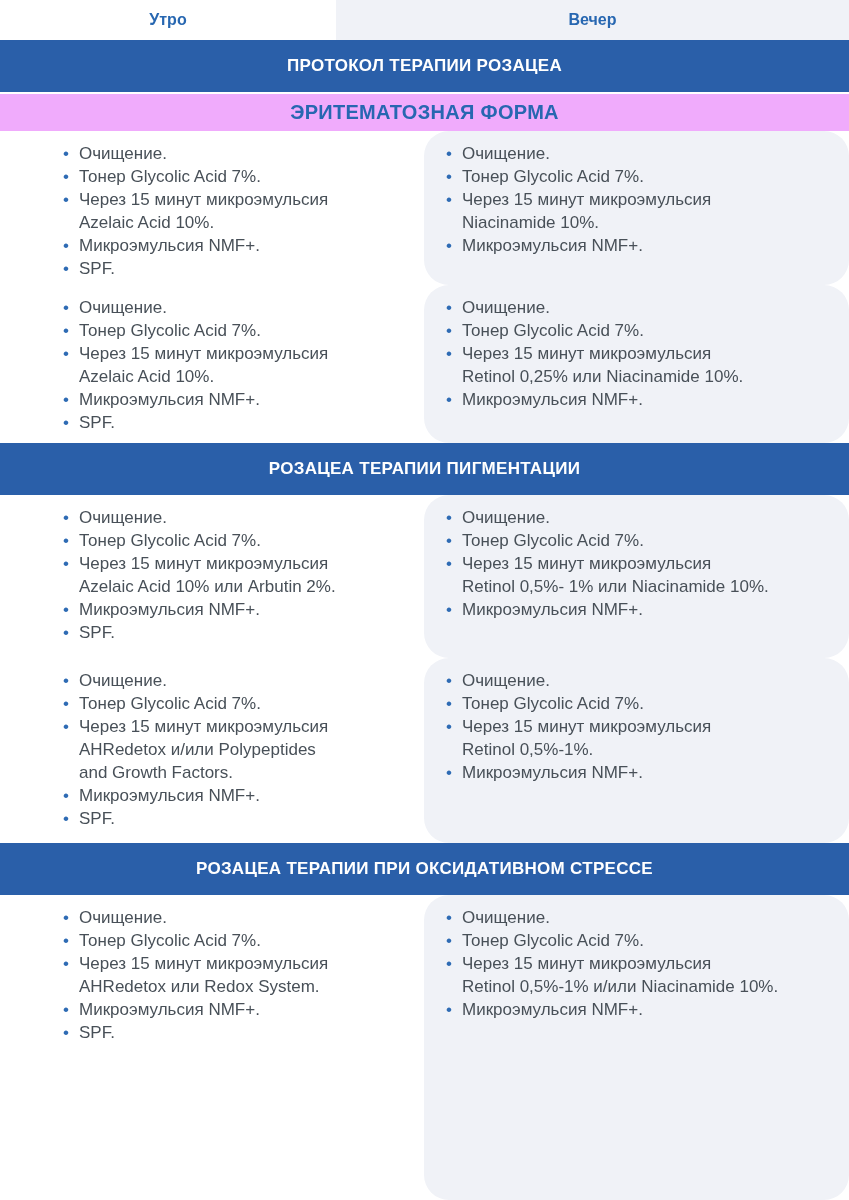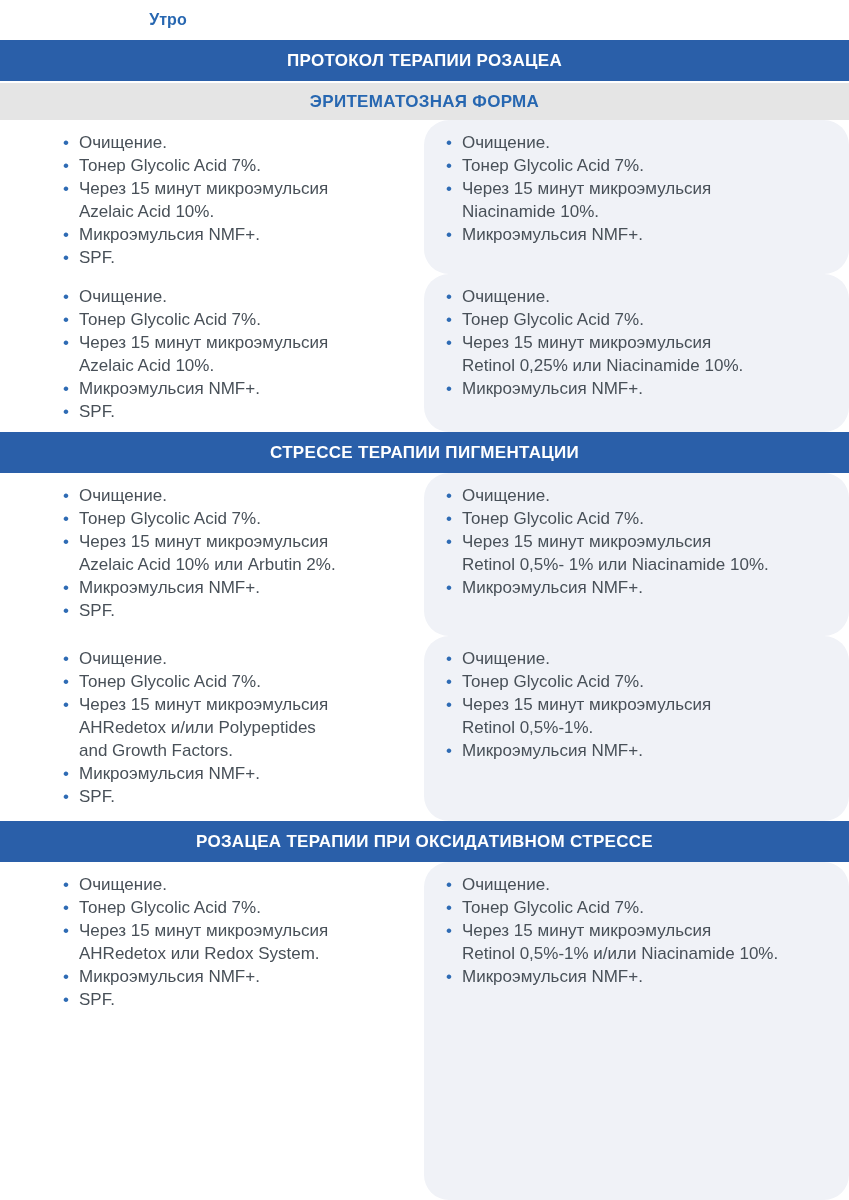--- a/index.html
+++ b/index.html
@@ -43,29 +43,29 @@
     display: flex;
     align-items: center;
     justify-content: center;
     text-align: center;
     font-weight: 700;
     letter-spacing: 0.3px;
   }
   .banner--dark {
     background: #2a5fa9;
     color: #ffffff;
-    height: 41px;
+    height: 52px;
     font-size: 17px;
     text-align: center;
   }
   .banner--light {
-    background: #e5e5e5;
+    background: #f0abfc;
     color: #2767b1;
     height: 37px;
-    font-size: 17px;
+    font-size: 20px;
   }
   .banner--dark + .banner--light { border-top: 2px solid #ffffff; }
 
   
   .row {
     display: flex;
     flex: 0 0 auto;
   }
   .row--grow { flex: 1 1 auto; }
   .col {
@@ -107,20 +107,21 @@
     color: #2e6bb4;
     font-size: 17px;
     line-height: 23px;
   }
 </style>
 </head>
 <body>
 
 <header class="day-header">
   <div class="day-cell day-cell--left">Утро</div>
+  <div class="day-cell day-cell--right">Вечер</div>
 </header>
 
 <main class="sections" id="sections">
     <div class="banner banner--dark">
       <span>ПРОТОКОЛ ТЕРАПИИ РОЗАЦЕА</span>
     </div>
     <div class="banner banner--light">
       <span>ЭРИТЕМАТОЗНАЯ ФОРМА</span>
     </div>
     <div class="row" style="min-height: 154px;">
@@ -159,21 +160,21 @@
         <ul class="steps">
           <li>Очищение.</li>
           <li>Тонер Glycolic Acid 7%.</li>
           <li>Через 15 минут микроэмульсия
 Retinol 0,25% или Niacinamide 10%.</li>
           <li>Микроэмульсия NMF+.</li>
         </ul>
       </div>
     </div>
     <div class="banner banner--dark">
-      <span>СТРЕССЕ ТЕРАПИИ ПИГМЕНТАЦИИ</span>
+      <span>РОЗАЦЕА ТЕРАПИИ ПИГМЕНТАЦИИ</span>
     </div>
     <div class="row" style="min-height: 163px;">
       <div class="col col--left">
         <ul class="steps">
           <li>Очищение.</li>
           <li>Тонер Glycolic Acid 7%.</li>
           <li>Через 15 минут микроэмульсия
 Azelaic Acid 10% или Arbutin 2%.</li>
           <li>Микроэмульсия NMF+.</li>
           <li>SPF.</li>

